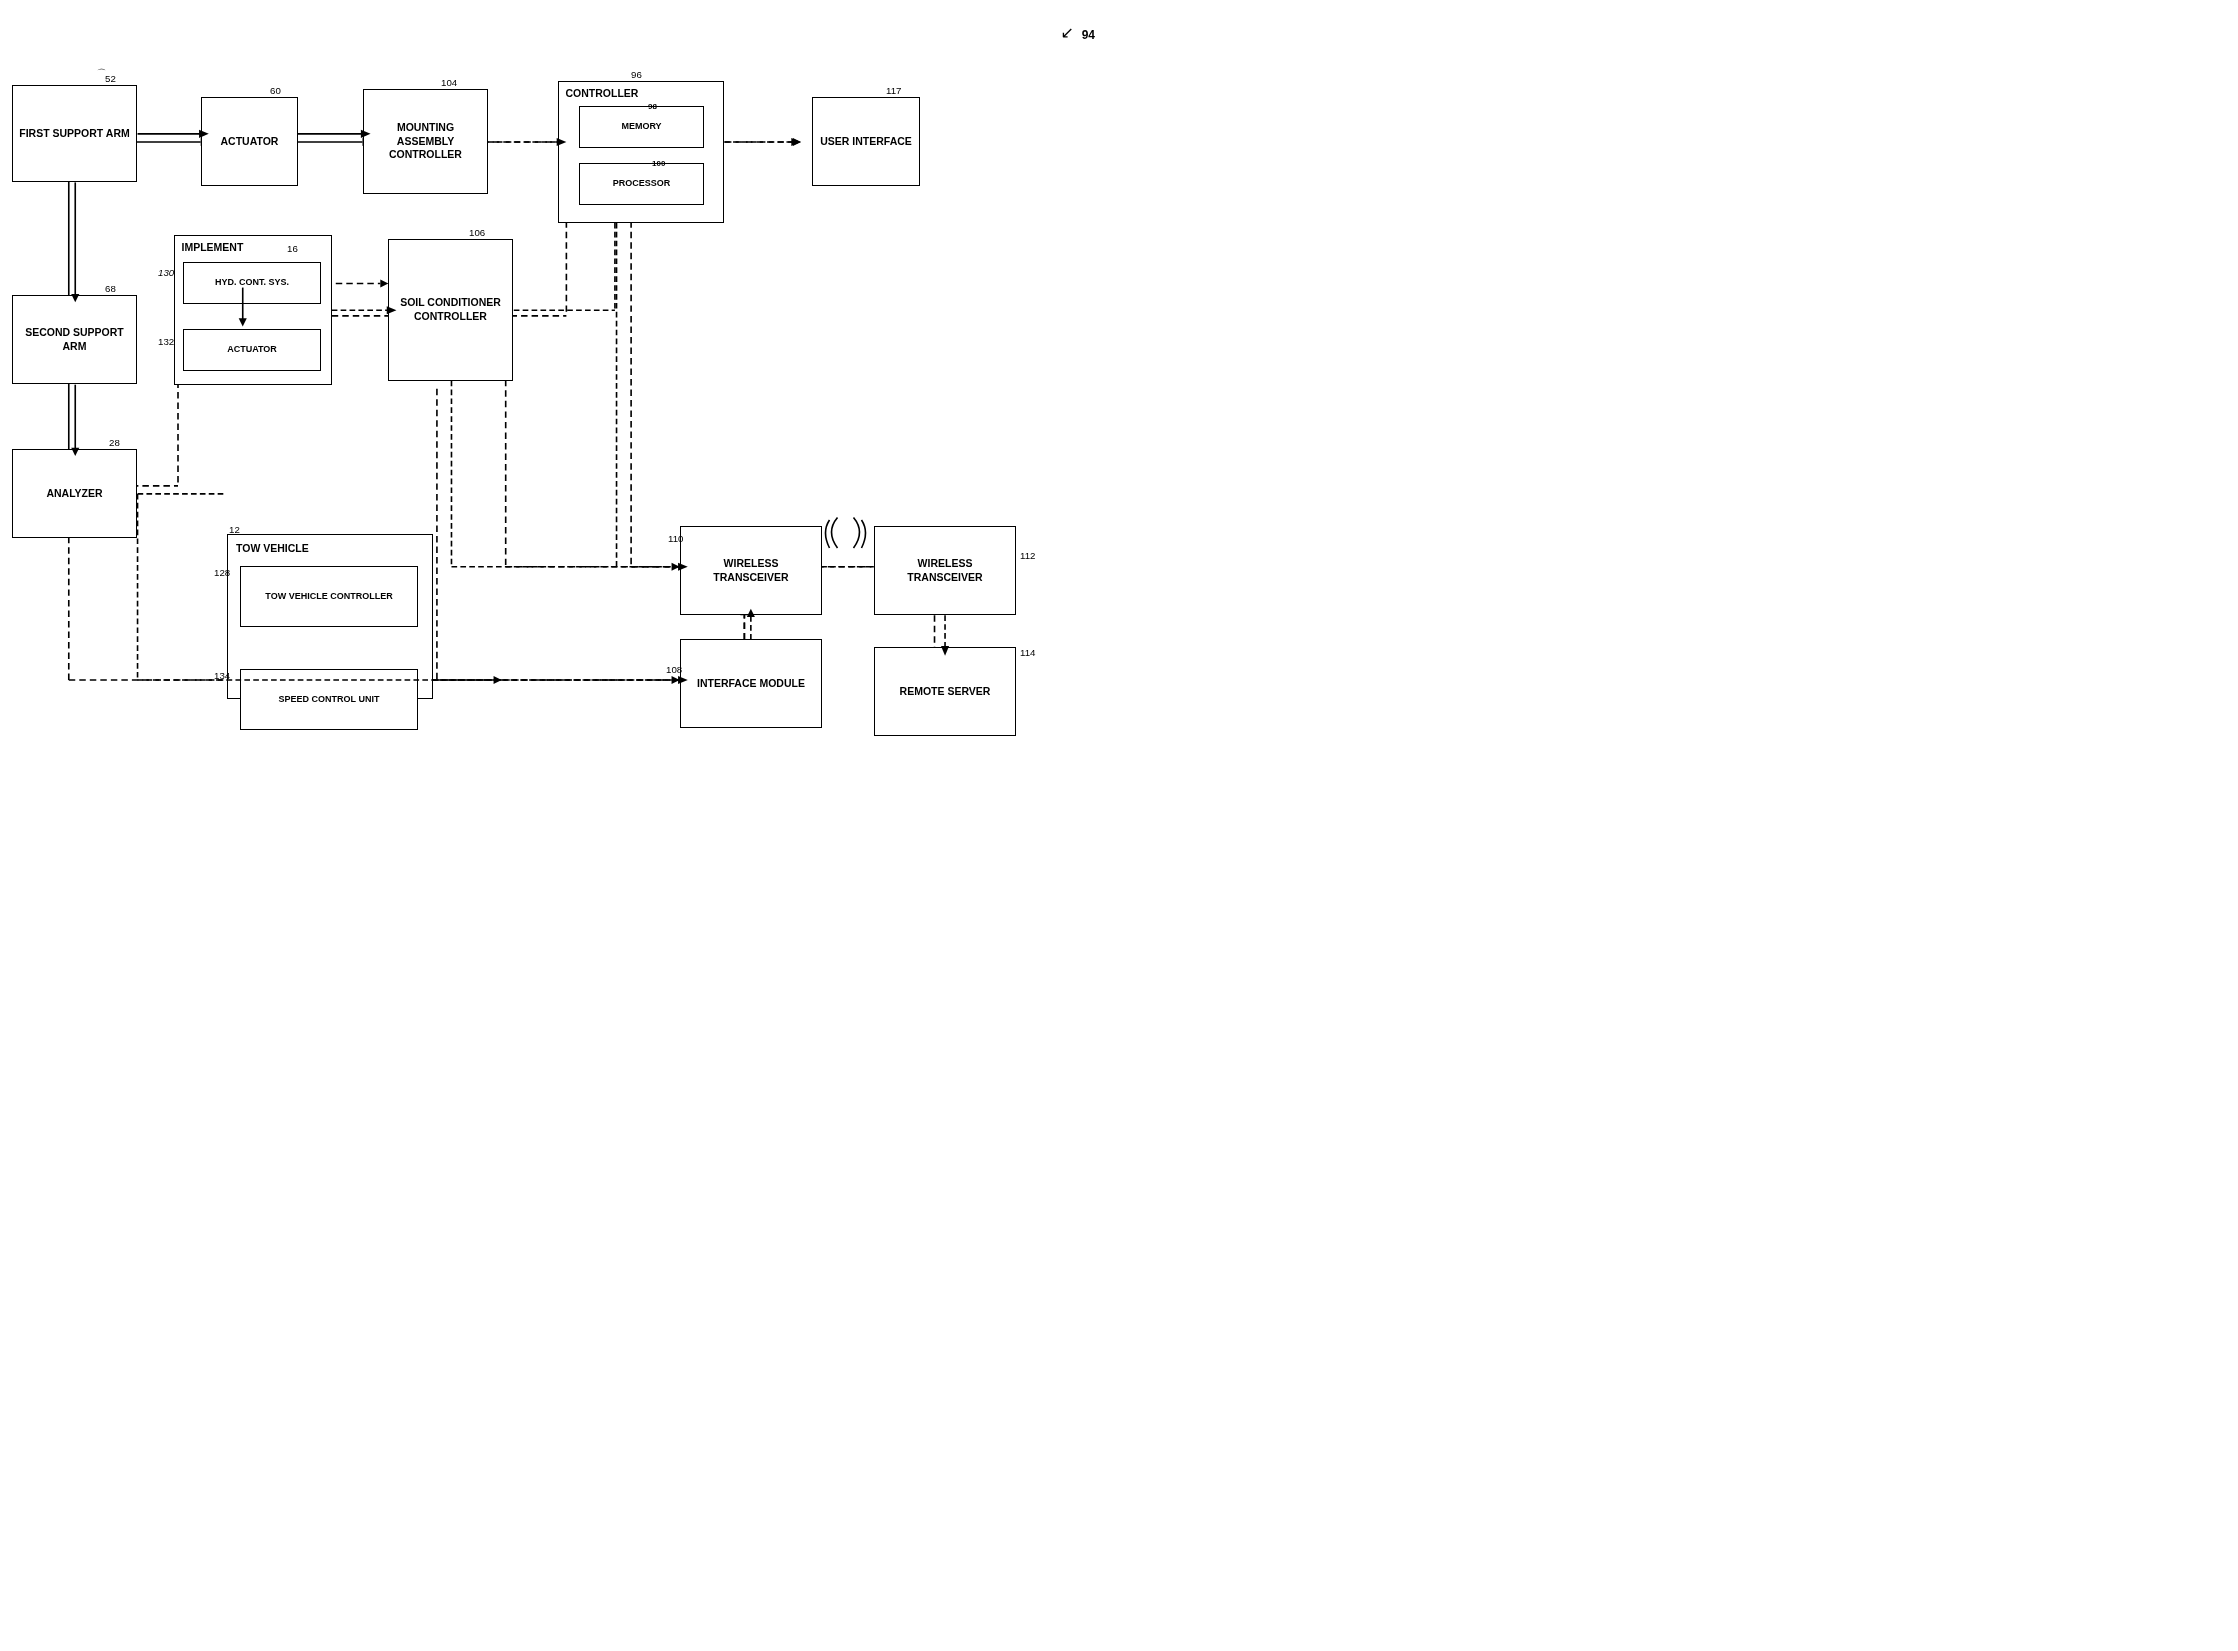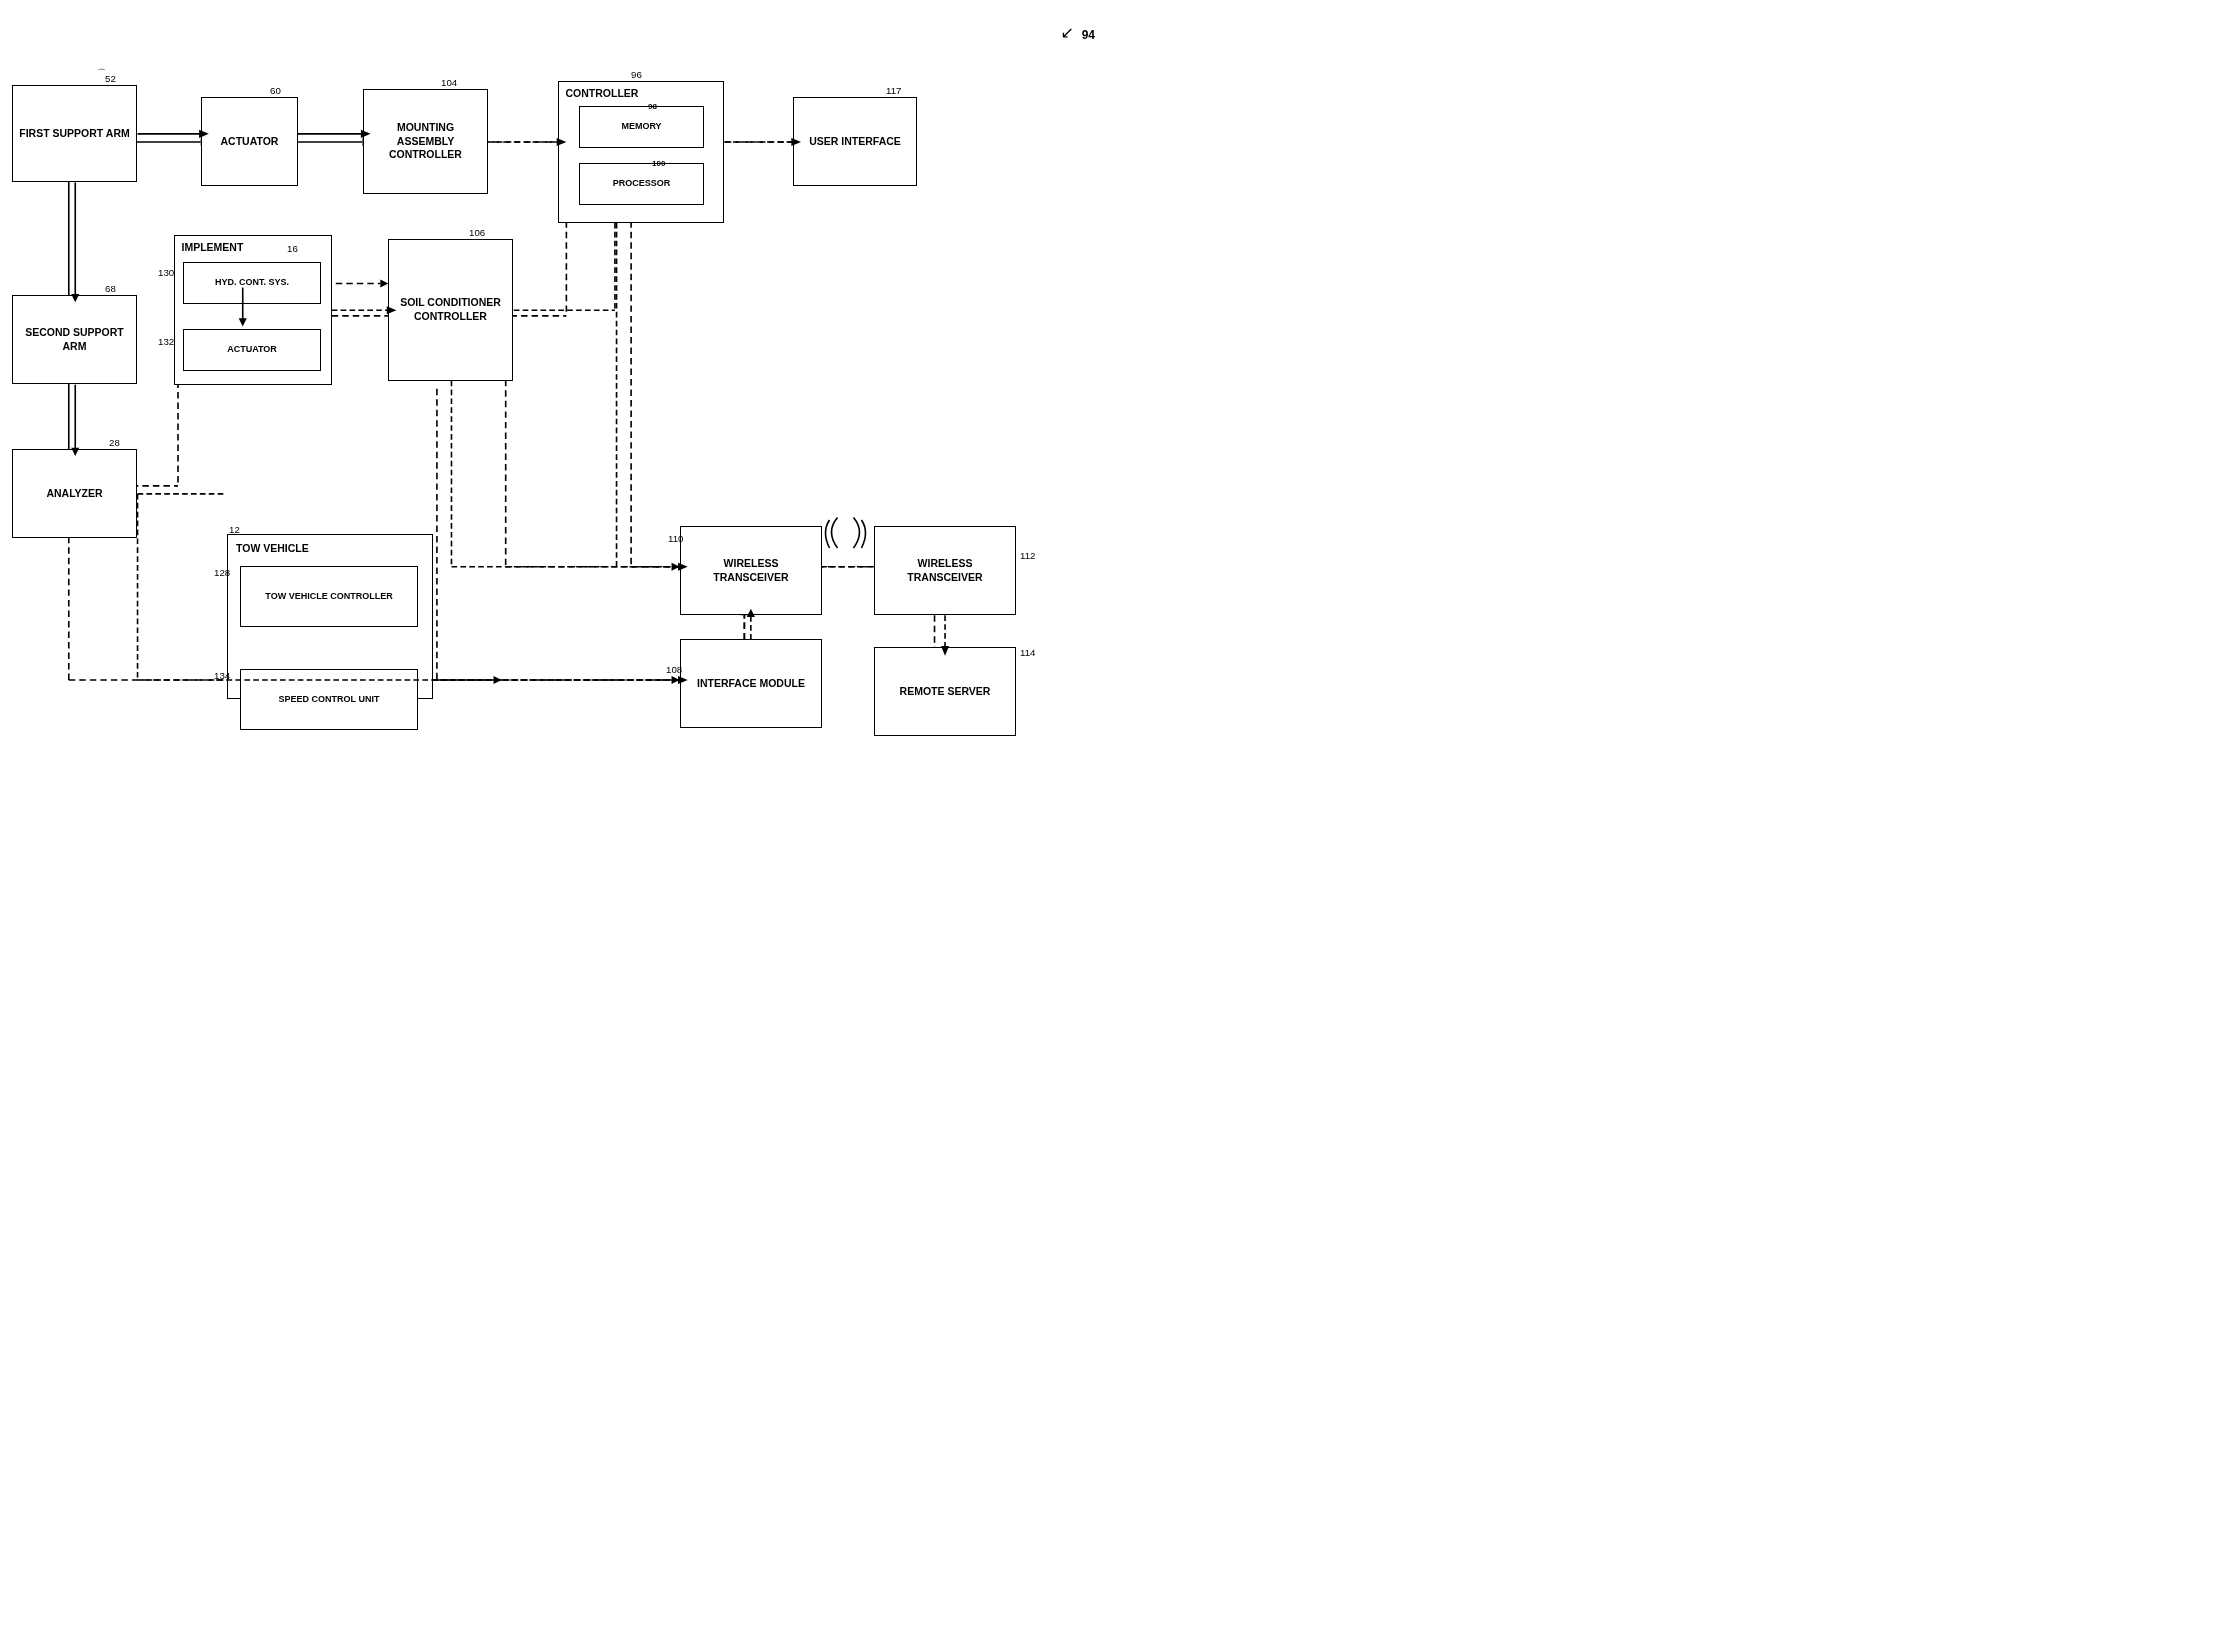--- a/index.html
+++ b/index.html
@@ -150,21 +150,21 @@
     </div>
     <div style="position:absolute;left:89px;top:20px;font-size:8px;">98</div>
 
     <div class="box-inner" style="left:20px; top:81px; width:125px; height:36px;">
       <span>PROCESSOR</span>
     </div>
     <div style="position:absolute;left:93px;top:77px;font-size:8px;">100</div>
   </div>
   <div class="label" style="left:631px; top:69px;">96</div>
 
-  <div class="box" style="left:793px; top:97px; width:124px; height:89px;">
+  <div class="box" style="left:812px; top:97px; width:108px; height:89px;">
     <span>USER INTERFACE</span>
   </div>
   <div class="label" style="left:886px; top:85px;">117</div>
 
   <div class="box" style="left:12px; top:295px; width:125px; height:89px;">
     <span>SECOND SUPPORT ARM</span>
   </div>
   <div class="label" style="left:105px; top:283px;">68</div>
 
   <div class="box" style="left:174px; top:235px; width:158px; height:150px;">
@@ -172,21 +172,21 @@
 
     <div class="box-inner" style="left:8px; top:26px; width:138px; height:36px;">
       <span>HYD. CONT. SYS.</span>
     </div>
 
     <div class="box-inner" style="left:8px; top:93px; width:138px; height:36px;">
       <span>ACTUATOR</span>
     </div>
   </div>
   <div class="label" style="left:287px; top:243px;">16</div>
-  <div class="label" style="left:158px; top:267px;">130</div>
+  <div class="label" style="left:158px; top:267px;font-style:italic;">130</div>
   <div class="label" style="left:158px; top:336px;">132</div>
 
   <div class="box" style="left:388px; top:239px; width:125px; height:142px;">
     <span>SOIL CONDITIONER CONTROLLER</span>
   </div>
   <div class="label" style="left:469px; top:227px;">106</div>
 
   <div class="box" style="left:12px; top:449px; width:125px; height:89px;">
     <span>ANALYZER</span>
   </div>

